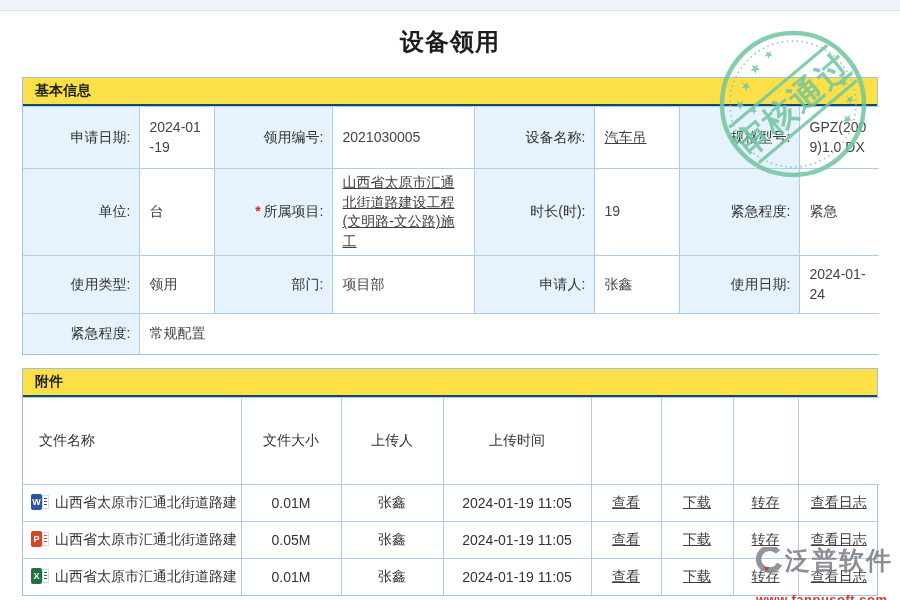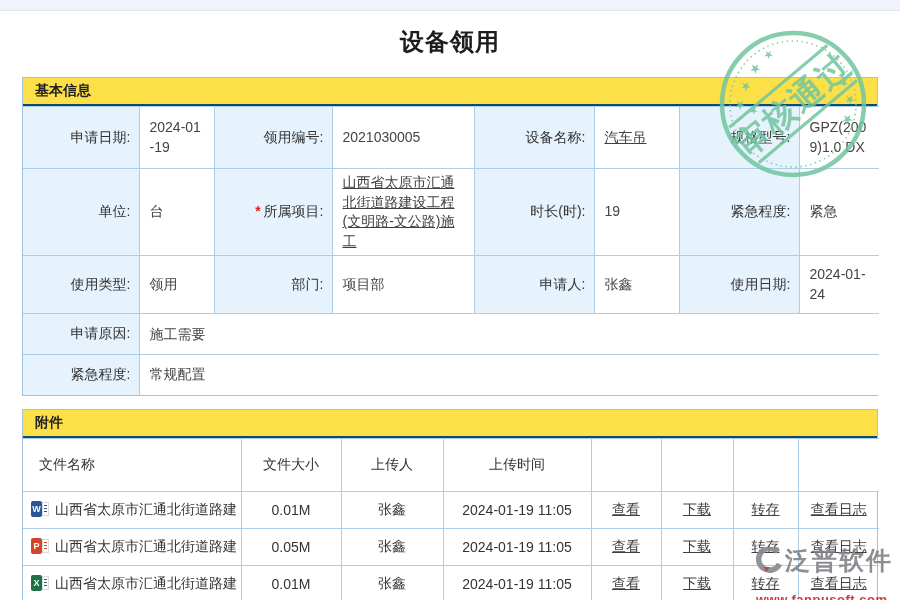--- a/index.html
+++ b/index.html
@@ -33,21 +33,21 @@
     color:#333;font-weight:400;
   }
   .kv-value{
     background:#fff;text-align:left;padding:4px 8px 4px 10px;
     color:#444;word-break:break-all;line-height:1.4;
   }
   .req{color:#e02020;margin-right:3px;font-weight:bold;}
   a.lnk{color:#404040;text-decoration:underline;cursor:pointer;}
   
   .att-table th{
-    background:#fff;font-weight:400;color:#333;height:44px;padding:4px 6px;
+    background:#fff;font-weight:400;color:#333;height:44px;padding:21px 6px;
   }
   .att-table th.col-filename{text-align:left;padding-left:16px;}
   .att-table td{height:32px;padding:2px 6px;text-align:center;color:#333;}
   .att-table td.cell-filename{
     text-align:left;padding-left:8px;white-space:nowrap;overflow:hidden;
   }
   .ficon{
     display:inline-block;width:18px;height:16px;position:relative;
     vertical-align:-3px;margin-right:6px;
   }
@@ -128,24 +128,20 @@
       <tr style="height:58px">
         <td class="kv-label">使用类型:</td>
         <td class="kv-value">领用</td>
         <td class="kv-label">部门:</td>
         <td class="kv-value">项目部</td>
         <td class="kv-label">申请人:</td>
         <td class="kv-value">张鑫</td>
         <td class="kv-label">使用日期:</td>
         <td class="kv-value">2024-01-24</td>
       </tr>
-      <tr style="height:41px">
-        <td class="kv-label">申请原因:</td>
-        <td class="kv-value" colspan="7">施工需要</td>
-      </tr>
       <tr style="height:40px">
         <td class="kv-label">紧急程度:</td>
         <td class="kv-value" colspan="7">常规配置</td>
       </tr>
     </tbody>
       </table>
   </section>
 
   <section class="panel">
     <div class="panel-header">附件</div>

